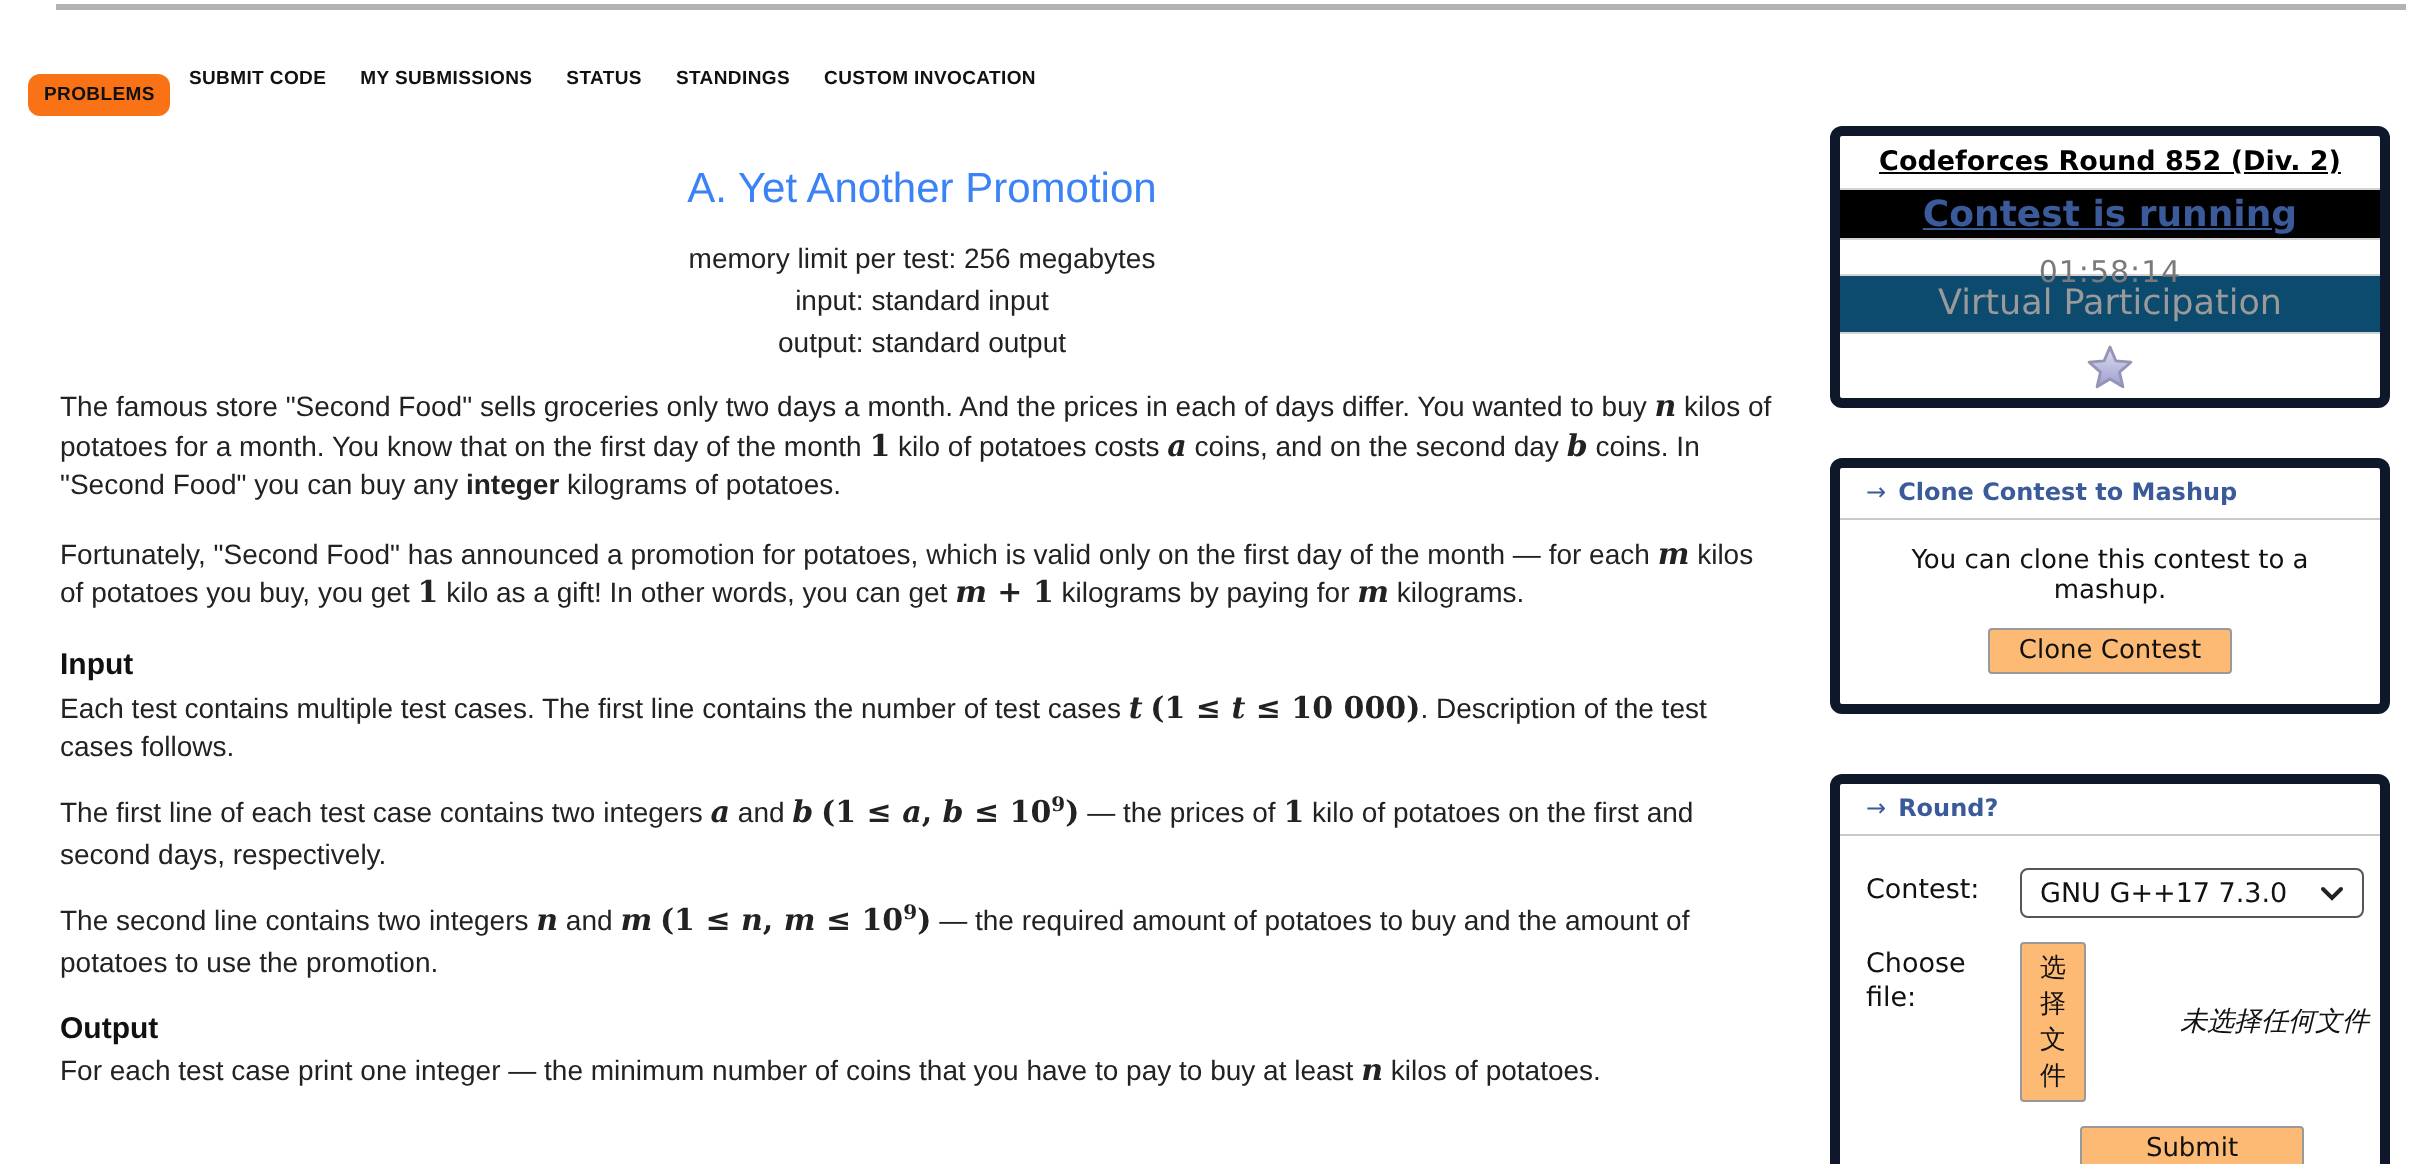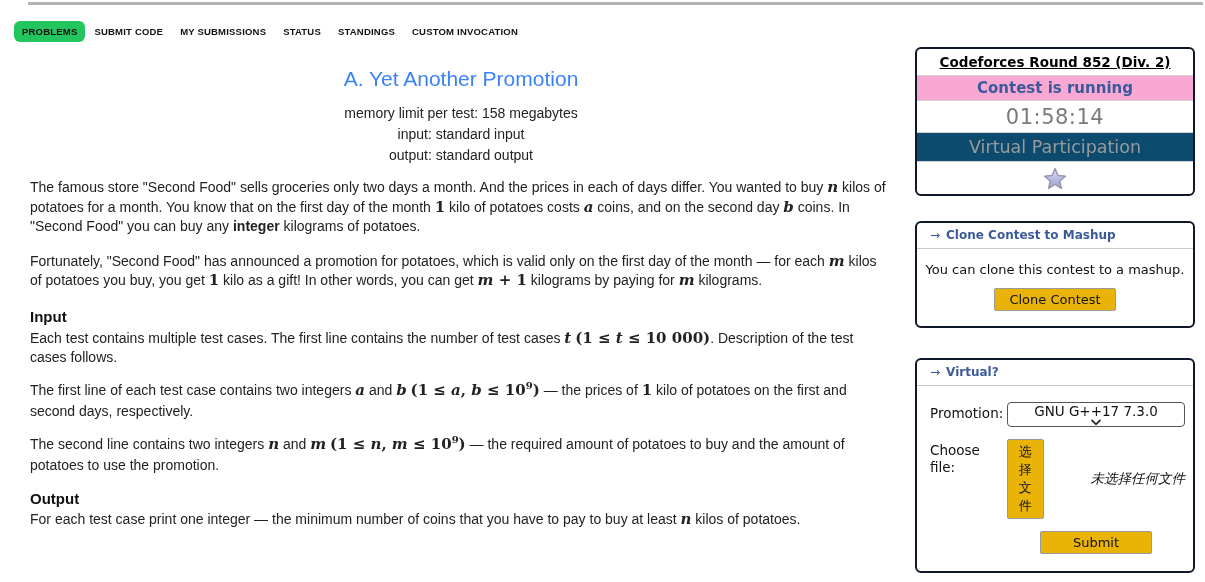--- a/index.html
+++ b/index.html
@@ -10,21 +10,21 @@
     font-family:"Liberation Sans", sans-serif; font-size:14px;
   }
   
   .top-rule { height:3px; background:#b3b3b3; margin:2px 2px 0 28px; }
   .tabbar { margin:16px 0 0 14px; display:flex; align-items:center; }
   .tab {
     display:inline-block; padding:5px 8px; margin-right:1px;
     font-size:9.5px; font-weight:bold; letter-spacing:.2px; color:#111;
     border-radius:6px; text-decoration:none; cursor:pointer; white-space:nowrap;
   }
-  .tab.active { background:#22c55e; }
+  .tab.active { background:#f97316;margin-top:16px; }
   
   .main { display:flex; align-items:flex-start; }
   .content { width:862px; margin-left:30px; }
   .sidebar { width:280px; margin-left:23px; margin-top:5px; }
   
   .problem-header { text-align:center; }
   .prob-title { font-size:21px; color:#3b82f6; margin-top:25px; }
   .limits { margin-top:12px; line-height:21px; color:#222; }
   .statement p { margin:15px 0 0; line-height:19.5px; }
   .statement p.first { margin-top:12px; }
@@ -33,54 +33,54 @@
   .statement p.tight { margin-top:4px; }
   .statement p.mathp { line-height:21px; margin-top:12px; }
   .statement p.lastp { margin-top:3px; line-height:19px; }
   
   .run-b { font-weight:bold; }
   .run-m { font-family:"DejaVu Serif", serif; font-style:italic; font-weight:bold; font-size:15px; line-height:1; }
   .run-mn { font-family:"DejaVu Serif", serif; font-weight:bold; font-size:15px; line-height:1; }
   sup.run-ms { font-family:"DejaVu Serif", serif; font-weight:bold; font-size:10px; line-height:1; }
   
   .box {
-    border:2px solid #0f172a; border-radius:6px; background:#fff;
+    border:5px solid #0f172a; border-radius:6px; background:#fff;
     overflow:hidden; font-family:"DejaVu Sans", sans-serif;
   }
   .contest-box .row { text-align:center; border-top:1px solid #d3d3d3; }
   .contest-box .row:first-child { border-top:none; }
   .title-row { height:26px; line-height:26px; }
   .title-row a { color:#000; font-weight:bold; font-size:13.5px; text-decoration:underline; cursor:pointer; }
-  .status-row { height:25px; line-height:25px; background:#f9a8d4; color:#3b5a9a; font-weight:bold; font-size:15px; }
-  .timer-row { height:32px; line-height:33px; font-size:21px; color:#7a7a7a; letter-spacing:.5px; }
+  .status-row { height:25px; line-height:25px; background:#000000; color:#3b5a9a; font-weight:bold; font-size:18px;text-decoration:underline; }
+  .timer-row { height:18px; line-height:33px; font-size:15px; color:#7a7a7a; letter-spacing:.5px; }
   .mode-row { height:29px; line-height:29px; background:#0c4a6e; font-size:17.5px; color:#9a9a9a; cursor:pointer; }
   .star-row { height:33px; display:flex; align-items:center; justify-content:center; }
   .star-row svg { cursor:pointer; }
   .cap-box { margin-top:25px; }
   .cap {
     padding:5px 13px 6px; font-size:12px; font-weight:bold; color:#3b5a9a;
     border-bottom:1px solid #c9c9c9;
   }
   .cap a { color:#3b5a9a; text-decoration:none; cursor:pointer; }
   .cap .arrow { margin-right:6px; font-weight:normal; }
   .clone-body { padding:13px 8px 15px; text-align:center; font-size:13px; color:#111; }
   .cf-btn {
     font-family:"DejaVu Sans", sans-serif; font-size:13px; color:#111;
-    background:#eab308; border:1px solid #999; border-radius:2px;
+    background:#fdba74; border:1px solid #999; border-radius:2px;
     padding:3px 14px; cursor:pointer;
   }
   .clone-body .cf-btn { margin-top:11px; }
   .submit-box { margin-top:30px; }
   .submit-body { padding:16px 8px 17px 13px; }
   .form-row { display:flex; align-items:flex-start; margin-bottom:12px; }
   .form-label { width:77px; flex:none; font-size:13.5px; color:#111; padding-top:3px; line-height:17px; }
   .select {
     width:185px; height:25px; background:#fff; border:1px solid #555; border-radius:4px;
     display:flex; align-items:center; justify-content:space-between;
-    padding:0 9px; font-size:13.5px; color:#111; cursor:pointer;flex-direction:column;
+    padding:0 9px; font-size:13.5px; color:#111; cursor:pointer;
   }
   .file-ctrl { display:flex; align-items:center;gap:38px; }
   .file-btn { padding:3px 9px; }
   .file-status { font-size:13.5px; color:#111; margin-left:9px; white-space:nowrap;font-style:italic; }
   .submit-row { margin-bottom:0; }
   .submit-row .ctrl { width:262px; text-align:center; }
   .submit-btn { padding:3px 32px; }
 </style>
 </head>
 <body>
@@ -94,21 +94,21 @@
   <a class="tab">STATUS</a>
   <a class="tab">STANDINGS</a>
   <a class="tab">CUSTOM INVOCATION</a>
 </div>
 
 <div class="main">
   <div class="content">
     <div class="problem-header">
       <div class="prob-title">A. Yet Another Promotion</div>
       <div class="limits">
-        <div>memory limit per test: 158 megabytes</div>
+        <div>memory limit per test: 256 megabytes</div>
         <div>input: standard input</div>
         <div>output: standard output</div>
       </div>
     </div>
     <div class="statement">
       <p class="first"><span class="run-t">The famous store "Second Food" sells groceries only two days a month. And the prices in each of days differ. You wanted to buy </span><span class="run-m">n</span><span class="run-t"> kilos of potatoes for a month. You know that on the first day of the month </span><span class="run-mn">1</span><span class="run-t"> kilo of potatoes costs </span><span class="run-m">a</span><span class="run-t"> coins, and on the second day </span><span class="run-m">b</span><span class="run-t"> coins. In "Second Food" you can buy any </span><span class="run-b">integer</span><span class="run-t"> kilograms of potatoes.</span></p>
       <p><span class="run-t">Fortunately, "Second Food" has announced a promotion for potatoes, which is valid only on the first day of the month — for each </span><span class="run-m">m</span><span class="run-t"> kilos of potatoes you buy, you get </span><span class="run-mn">1</span><span class="run-t"> kilo as a gift! In other words, you can get </span><span class="run-m">m</span><span class="run-mn"> + 1</span><span class="run-t"> kilograms by paying for </span><span class="run-m">m</span><span class="run-t"> kilograms.</span></p>
       <div class="section-title">Input</div>
       <p class="tight"><span class="run-t">Each test contains multiple test cases. The first line contains the number of test cases </span><span class="run-m">t</span><span class="run-t"> </span><span class="run-mn">(1 ≤ </span><span class="run-m">t</span><span class="run-mn"> ≤ 10 000)</span><span class="run-t">. Description of the test cases follows.</span></p>
       <p class="mathp"><span class="run-t">The first line of each test case contains two integers </span><span class="run-m">a</span><span class="run-t"> and </span><span class="run-m">b</span><span class="run-t"> </span><span class="run-mn">(1 ≤ </span><span class="run-m">a</span><span class="run-mn">, </span><span class="run-m">b</span><span class="run-mn"> ≤ 10</span><sup class="run-ms">9</sup><span class="run-mn">)</span><span class="run-t"> — the prices of </span><span class="run-mn">1</span><span class="run-t"> kilo of potatoes on the first and second days, respectively.</span></p>
@@ -144,25 +144,25 @@
         <span class="arrow">→</span><a>Clone Contest to Mashup</a>
       </div>
       <div class="clone-body">
         <div>You can clone this contest to a mashup.</div>
         <button class="cf-btn">Clone Contest</button>
       </div>
     </div>
 
     <div class="box cap-box submit-box">
       <div class="cap">
-        <span class="arrow">→</span><a>Virtual?</a>
+        <span class="arrow">→</span><a>Round?</a>
       </div>
       <div class="submit-body">
         <div class="form-row">
-          <div class="form-label">Promotion:</div>
+          <div class="form-label">Contest:</div>
           <div class="select">
             <span>GNU G++17 7.3.0</span>
             <svg width="12" height="8" viewBox="0 0 12 8">
               <path d="M1.5 1.5 L6 6 L10.5 1.5" stroke="#222" stroke-width="2" fill="none" stroke-linecap="round"></path>
             </svg>
           </div>
         </div>
         <div class="form-row">
           <div class="form-label">Choose file:</div>
           <div class="file-ctrl">

